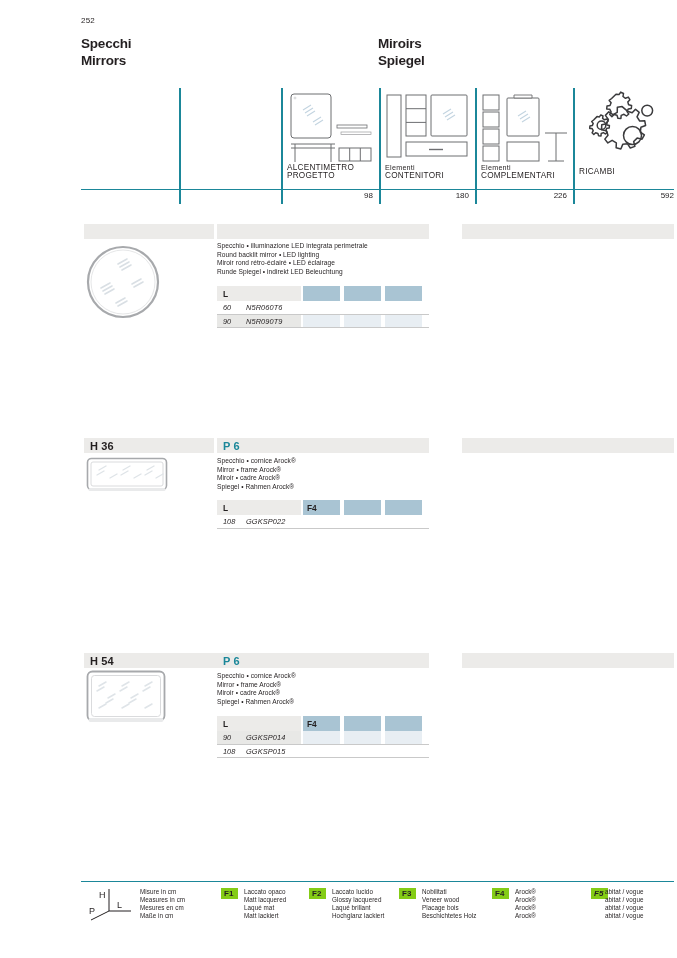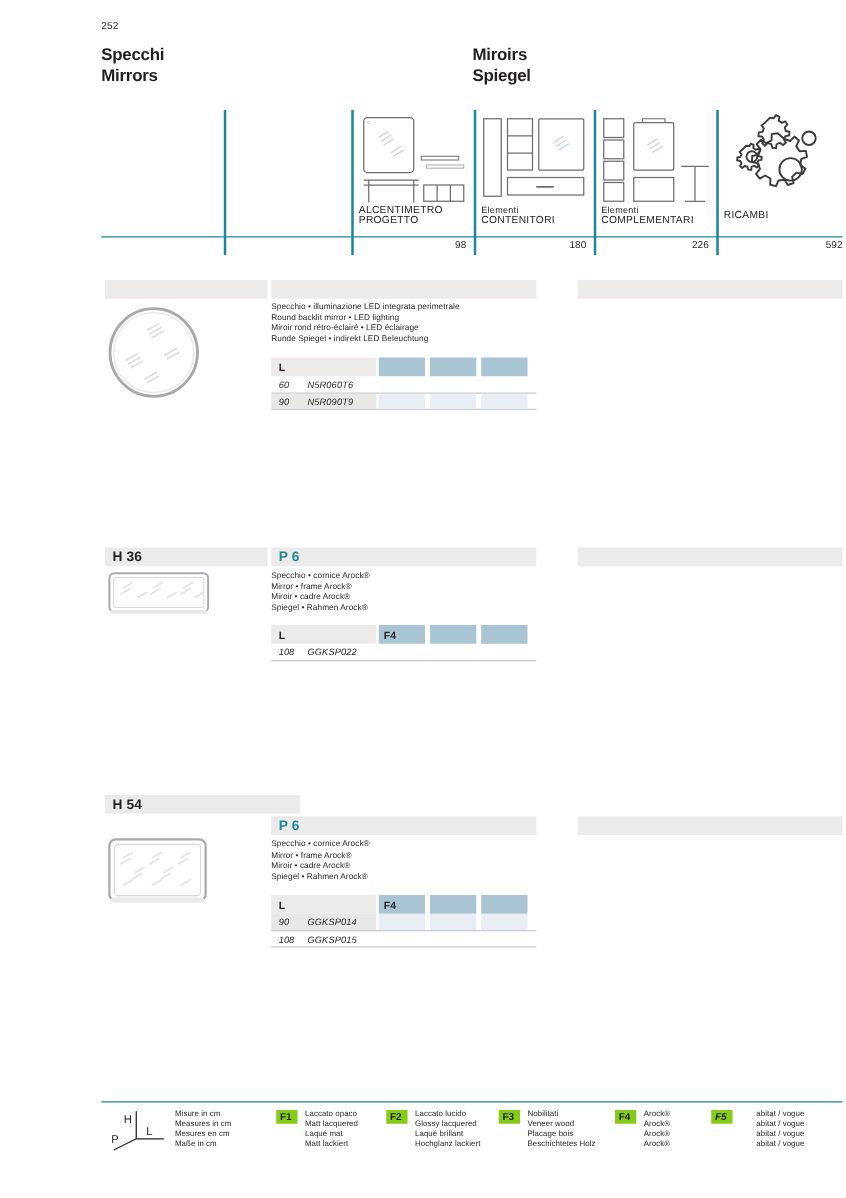--- a/index.html
+++ b/index.html
@@ -285,21 +285,21 @@
           </div>
       </div>
       <div class="row">
         <div class="size">108</div>
         <div class="code">GGKSP022</div>
       </div>
     </div>
   </div>
 
   <div>
-    <div class="graybar" style="left:45px;top:636px;width:156px;">
+    <div class="graybar" style="left:45px;top:653px;width:156px;">
       <div class="bar-label">H 54</div>
     </div>
     <div class="graybar" style="left:178px;top:653px;width:212px;">
       <div class="bar-label teal">P 6</div>
     </div>
     <div class="graybar" style="left:423px;top:653px;width:212px;">
       <div class="bar-label teal"></div>
     </div>
 
     <div class="thumb" style="left:47px;top:670px;">
@@ -407,21 +407,21 @@
     <div class="fcode" style="left:411px;">
         <span>F4</span>
       </div>
     <div class="legend-item ltext" style="left:434px;">
       <div>Arock®</div>
       <div>Arock®</div>
       <div>Arock®</div>
       <div>Arock®</div>
     </div>
 
-    <div class="fcode" style="left:488px;font-style:italic;">
+    <div class="fcode" style="left:510px;font-style:italic;">
         <span>F5</span>
       </div>
     <div class="legend-item ltext" style="left:524px;">
       <div>abitat / vogue</div>
       <div>abitat / vogue</div>
       <div>abitat / vogue</div>
       <div>abitat / vogue</div>
     </div>
   </div>
 

